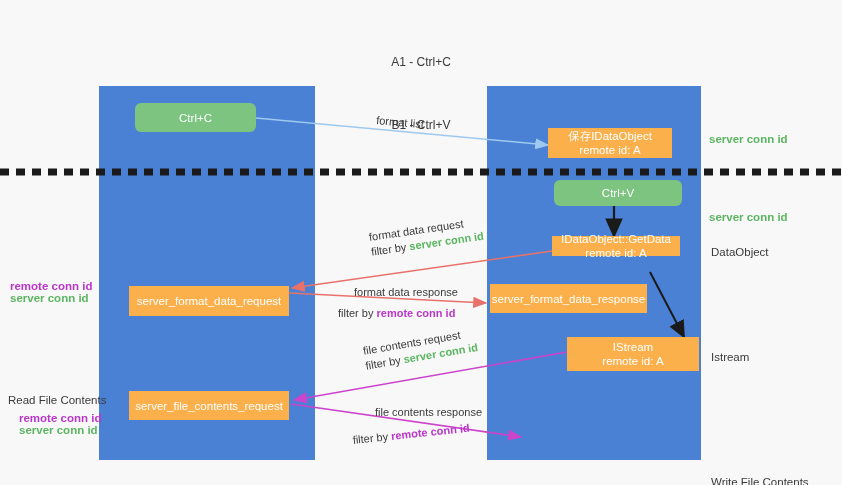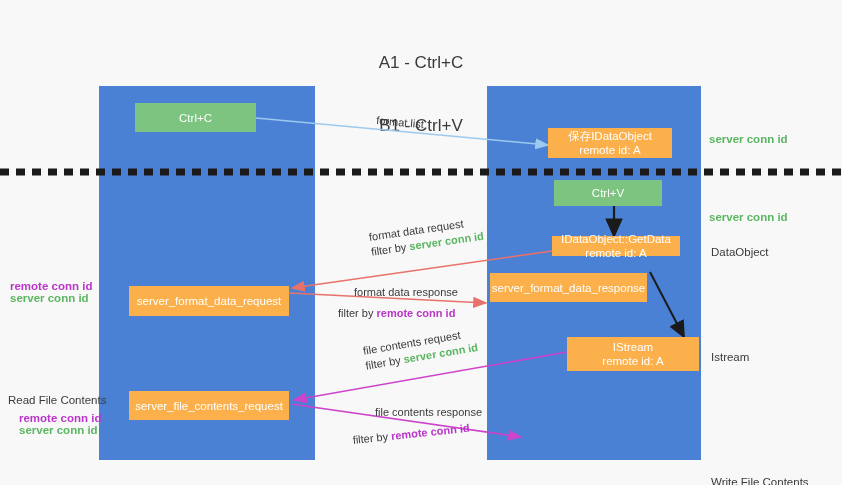--- a/index.html
+++ b/index.html
@@ -20,21 +20,21 @@
     width: 842px; height: 485px;
     pointer-events: none;
   }
 
   
   .title {
     position: absolute;
     left: 0; top: 10px;
     width: 842px;
     text-align: center;
-    font-size: 17px;
+    font-size: 12px;
     color: #3a3a3a;
     line-height: 21px;
     white-space: pre;
   }
 
   
   .lane {
     position: absolute;
     background: #4a81d4;
   }
@@ -53,21 +53,21 @@
     display: flex;
     flex-direction: column;
     align-items: center;
     justify-content: center;
     color: #ffffff;
     font-size: 11.5px;
     line-height: 14px;
     text-align: center;
     white-space: pre;
   }
-  .node.green { background: #7cc47f; }
+  .node.green { background: #7cc47f; border-radius: 6px; }
   .node.orange { background: #fbb04c; }
 
   
   .ann {
     position: absolute;
     font-size: 11.5px;
     line-height: 14px;
     white-space: pre;
   }
   .ann.plain { color: #3a3a3a; }
@@ -144,34 +144,34 @@
 
   <div class="node green" style="left:135px; top:103px; width:121px; height:29px;">
     <span>Ctrl+C</span>
   </div>
 
   <div class="node orange" style="left:548px; top:128px; width:124px; height:30px;">
     <span>保存IDataObject</span>
     <span>remote id: A</span>
   </div>
 
-  <div class="node green" style="left:554px; top:180px; width:108px; height:26px;">
+  <div class="node green" style="left:554px; top:180px; width:128px; height:26px;">
     <span>Ctrl+V</span>
   </div>
 
   <div class="node orange" style="left:552px; top:236px; width:128px; height:20px;">
     <span>IDataObject::GetData</span>
     <span>remote id: A</span>
   </div>
 
   <div class="node orange" style="left:129px; top:286px; width:160px; height:30px;">
     <span>server_format_data_request</span>
   </div>
 
-  <div class="node orange" style="left:490px; top:273px; width:157px; height:29px;">
+  <div class="node orange" style="left:490px; top:284px; width:157px; height:29px;">
     <span>server_format_data_response</span>
   </div>
 
   <div class="node orange" style="left:567px; top:337px; width:132px; height:34px;">
     <span>IStream</span>
     <span>remote id: A</span>
   </div>
 
   <div class="node orange" style="left:129px; top:391px; width:160px; height:29px;">
     <span>server_file_contents_request</span>

